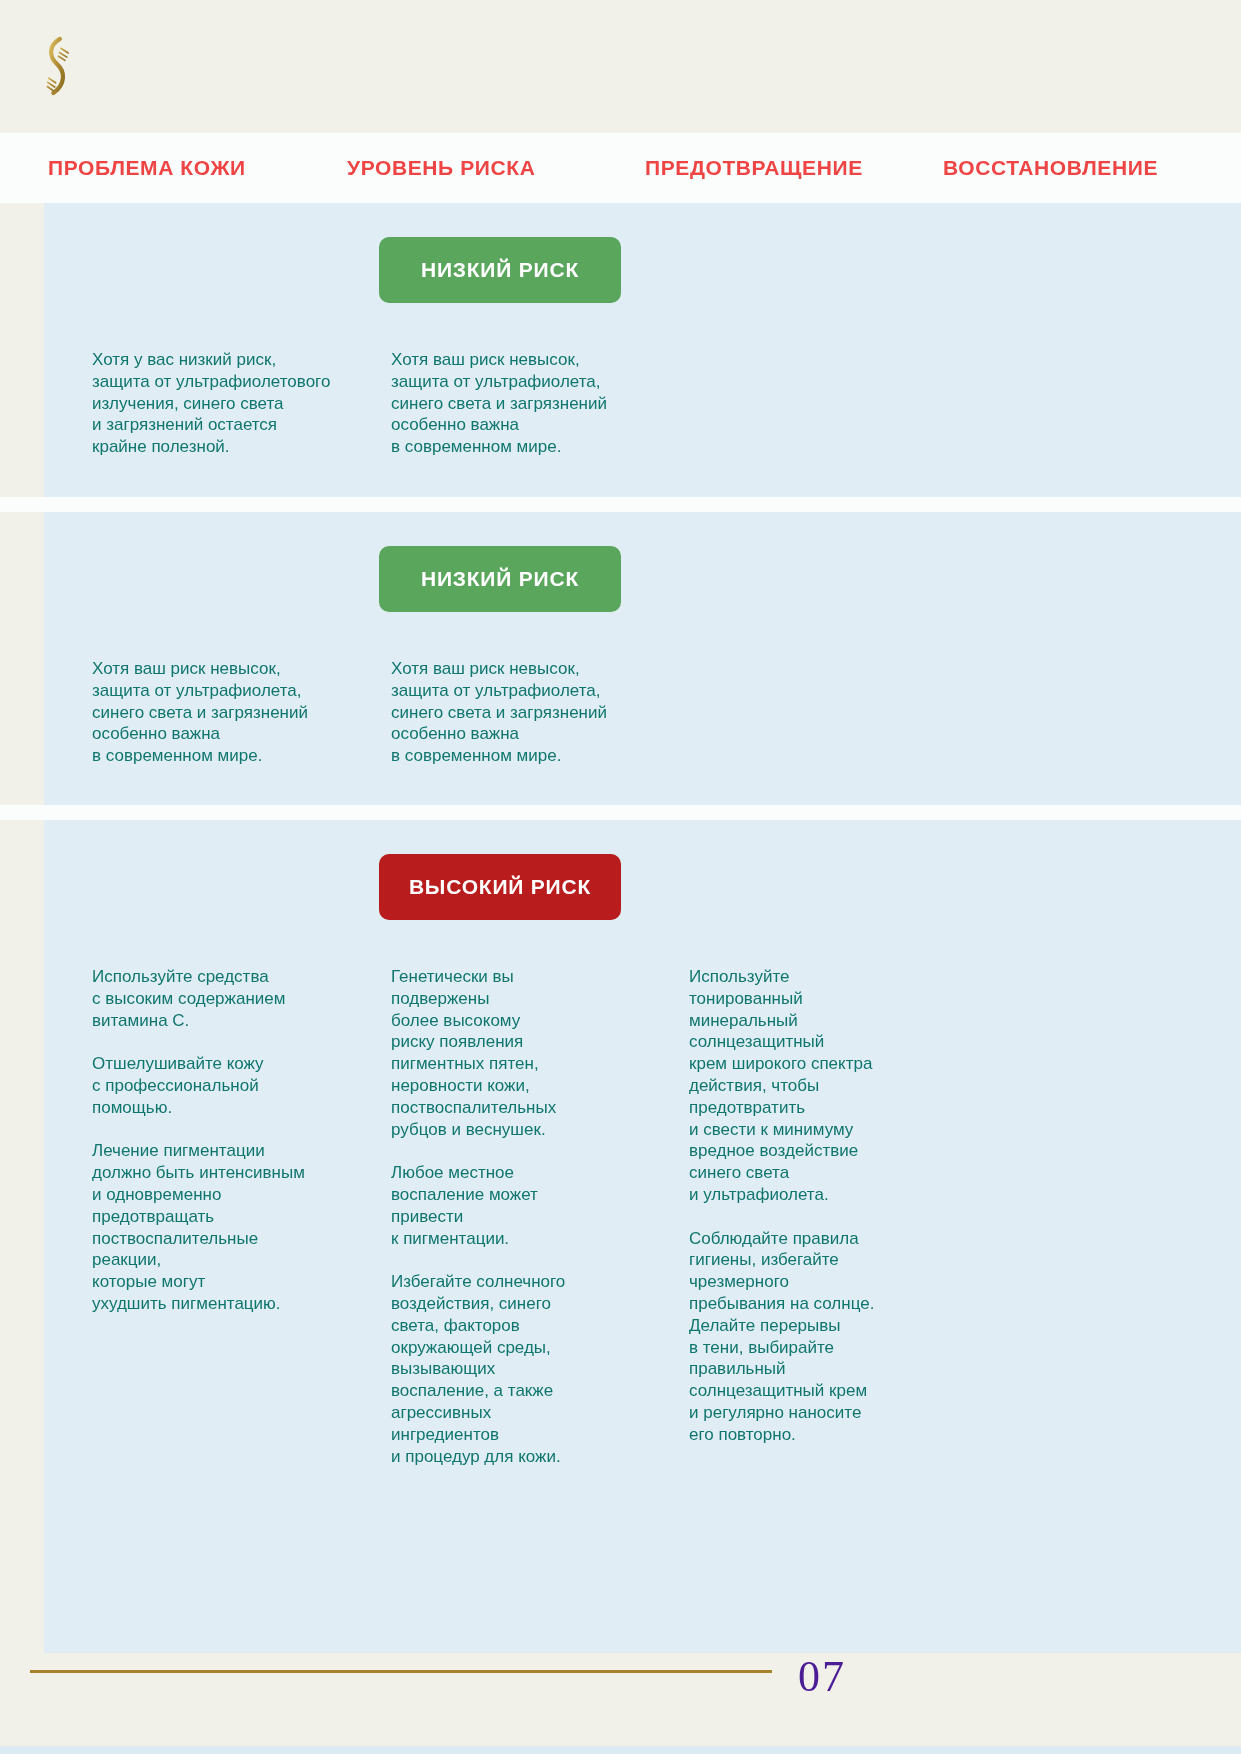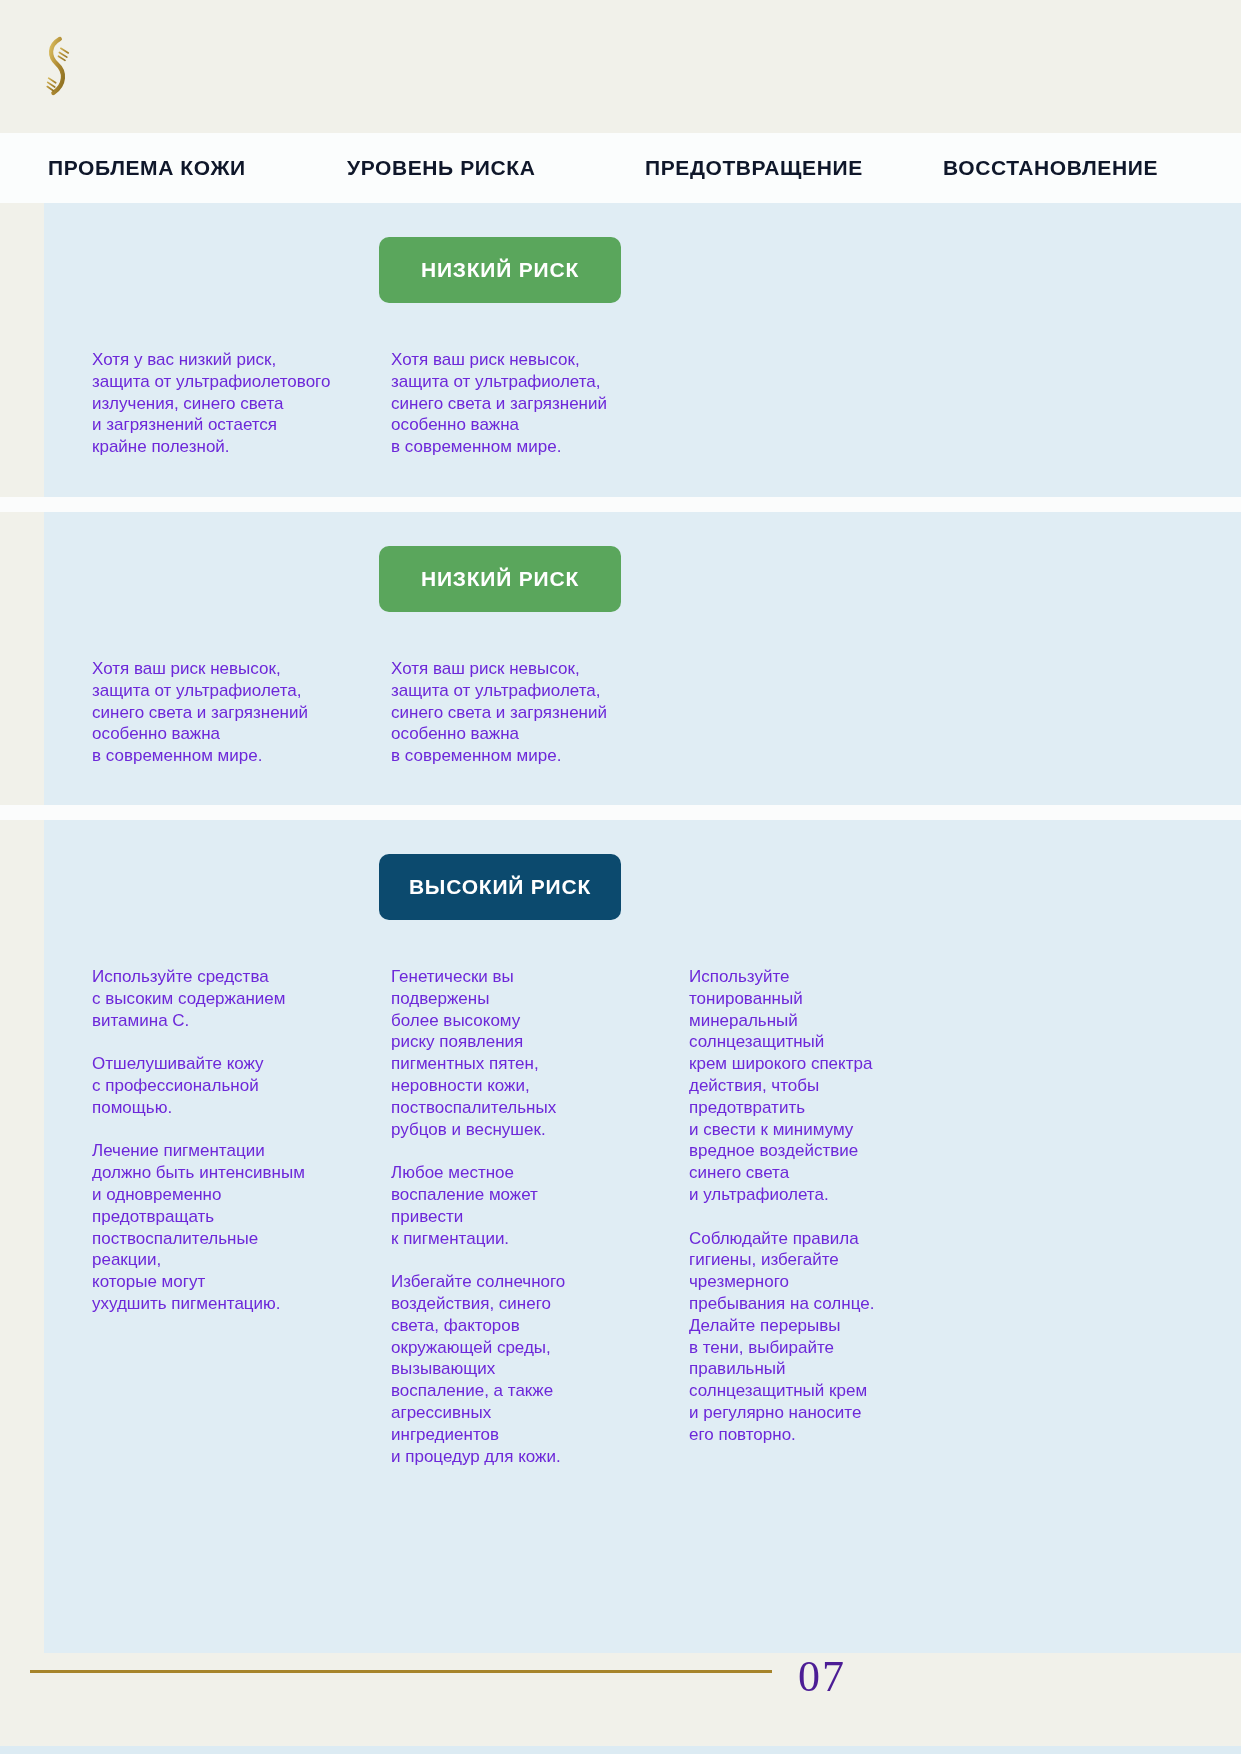--- a/index.html
+++ b/index.html
@@ -17,21 +17,21 @@
   .logo{position:absolute;left:44px;top:36px;width:28px;height:60px;}
 
   
   .header-row{
     height:70px;background:#FBFDFD;
     display:grid;grid-template-columns:299px 298px 298px auto;
     align-items:center;
     padding:0 20px 0 48px;box-sizing:border-box;
   }
   .hcol{
-    font-size:21px;font-weight:bold;color:#0f172a;
+    font-size:21px;font-weight:bold;color:#ef4444;
     letter-spacing:0.6px;text-transform:uppercase;
   }
 
   
   .section{
     background:#E0EDF4;
     box-sizing:border-box;
     padding-top:34px;
     margin-left:44px;
   }
@@ -50,21 +50,21 @@
 
   .content{
     display:grid;grid-template-columns:299px 298px 298px auto;
     padding:46px 20px 0 48px;box-sizing:border-box;
   }
   .row-label{
     font-size:19px;line-height:27px;font-weight:bold;color:#1B1C22;
     letter-spacing:0.3px;white-space:pre-line;padding-right:30px;
   }
   .cell{
-    font-size:17px;line-height:21.8px;color:#6d28d9;
+    font-size:17px;line-height:21.8px;color:#0f766e;
     white-space:pre-line;padding-right:26px;
   }
 
   
   .footer{position:relative;height:101px;}
   .footer-line{position:absolute;left:30px;top:17px;width:742px;height:3px;background:#A6842B;}
   .page-number{
     position:absolute;left:798px;top:2px;
     font-family:"Liberation Serif","DejaVu Serif",serif;
     font-size:44px;line-height:44px;color:#4c1d95;letter-spacing:2px;
@@ -135,21 +135,21 @@
 особенно важна
 в современном мире.</div>
       <div class="cell"></div>
     </div>
   </div>
 
   <div class="gap"></div>
 
   <div class="section s3">
     <div class="badge-row">
-      <span class="badge" style="background-color: #0c4a6e;">ВЫСОКИЙ РИСК</span>
+      <span class="badge" style="background-color: #b91c1c;">ВЫСОКИЙ РИСК</span>
     </div>
     <div class="content">
       <div class="cell">Используйте средства
 с высоким содержанием
 витамина C.
 
 Отшелушивайте кожу
 с профессиональной
 помощью.
 

